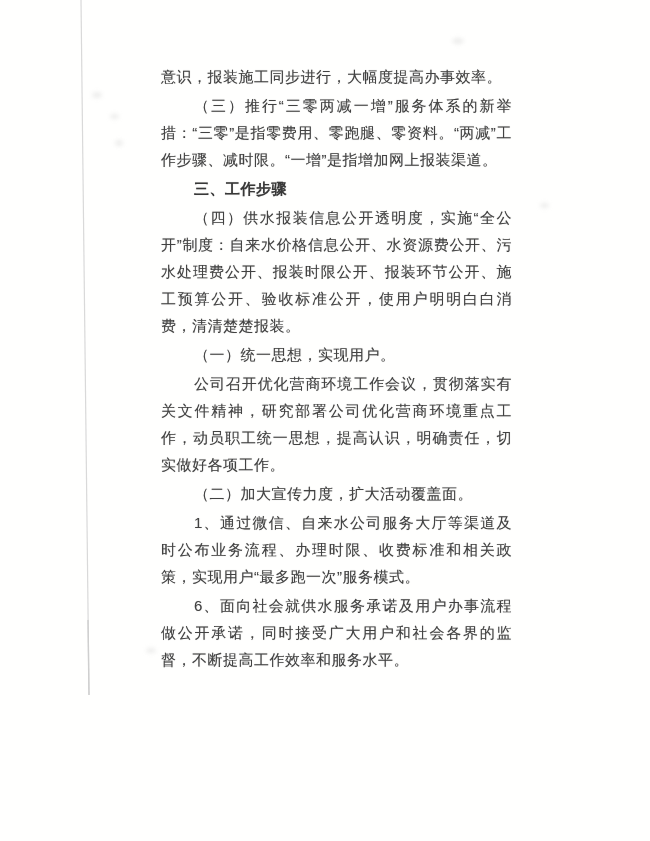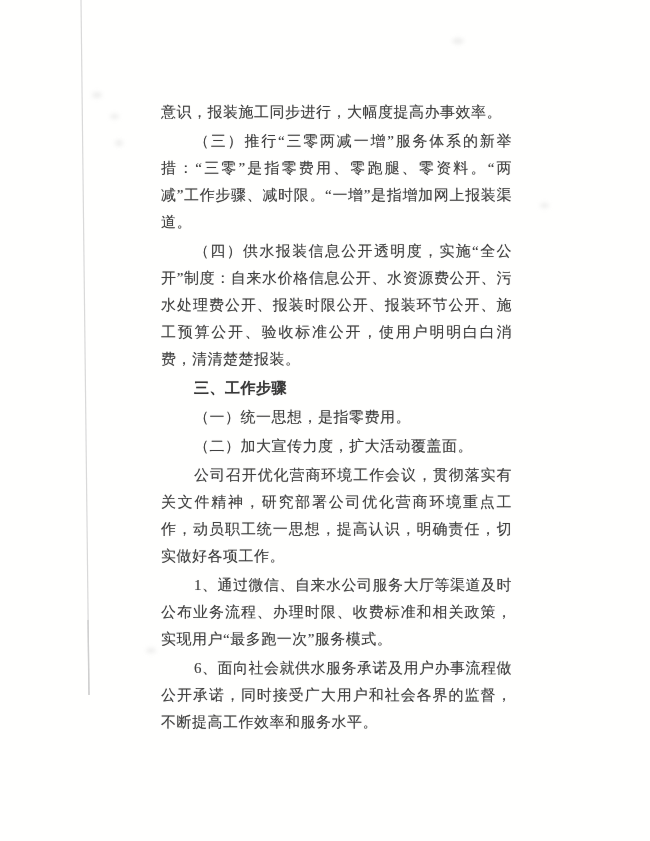--- a/index.html
+++ b/index.html
@@ -27,27 +27,26 @@
     border-radius: 50%;
     background: rgba(190, 190, 190, 0.28);
     filter: blur(2px);
     pointer-events: none;
   }
   .doc-body {
     position: absolute;
     left: 161px;
     top: 63px;
     width: 351px;
-    font-family: Liberation Serif, serif;
+    font-family: Liberation Sans, sans-serif;
     font-size: 15px;
     line-height: 27px;
     letter-spacing: 0.5px;
     color: #424242;
     text-align: justify;
-    margin-top: 36px;
   }
   .para {
     margin: 0 0 2px 0;
     text-shadow: 0 0 0.8px rgba(80, 80, 80, 0.45);
   }
   .para.indent {
     text-indent: 2.2em;
   }
   .para.bold {
     font-weight: bold;
@@ -67,22 +66,22 @@
   <div class="smudge" style="left:92px;  top:92px;  width:10px; height:6px;"></div>
   <div class="smudge" style="left:110px; top:114px; width:9px;  height:5px;"></div>
   <div class="smudge" style="left:115px; top:140px; width:8px;  height:6px;"></div>
   <div class="smudge" style="left:452px; top:38px;  width:12px; height:6px;"></div>
   <div class="smudge" style="left:540px; top:203px; width:9px;  height:5px;"></div>
   <div class="smudge" style="left:146px; top:648px; width:10px; height:5px;"></div>
 
   <div class="doc-body">
       <p class="para">意识，报装施工同步进行，大幅度提高办事效率。</p>
       <p class="para indent">（三）推行“三零两减一增”服务体系的新举措：“三零”是指零费用、零跑腿、零资料。“两减”工作步骤、减时限。“一增”是指增加网上报装渠道。</p>
+      <p class="para indent bold">三、工作步骤</p>
       <p class="para indent">（四）供水报装信息公开透明度，实施“全公开”制度：自来水价格信息公开、水资源费公开、污水处理费公开、报装时限公开、报装环节公开、施工预算公开、验收标准公开，使用户明明白白消费，清清楚楚报装。</p>
-      <p class="para indent bold">三、工作步骤</p>
-      <p class="para indent">（一）统一思想，是指零费用。</p>
+      <p class="para indent">（一）统一思想，实现用户。</p>
+      <p class="para indent">公司召开优化营商环境工作会议，贯彻落实有关文件精神，研究部署公司优化营商环境重点工作，动员职工统一思想，提高认识，明确责任，切实做好各项工作。</p>
       <p class="para indent">（二）加大宣传力度，扩大活动覆盖面。</p>
-      <p class="para indent">公司召开优化营商环境工作会议，贯彻落实有关文件精神，研究部署公司优化营商环境重点工作，动员职工统一思想，提高认识，明确责任，切实做好各项工作。</p>
       <p class="para indent">1、通过微信、自来水公司服务大厅等渠道及时公布业务流程、办理时限、收费标准和相关政策，实现用户“最多跑一次”服务模式。</p>
       <p class="para indent">6、面向社会就供水服务承诺及用户办事流程做公开承诺，同时接受广大用户和社会各界的监督，不断提高工作效率和服务水平。</p>
     </div>
 
 </div>
 
 </body></html>

